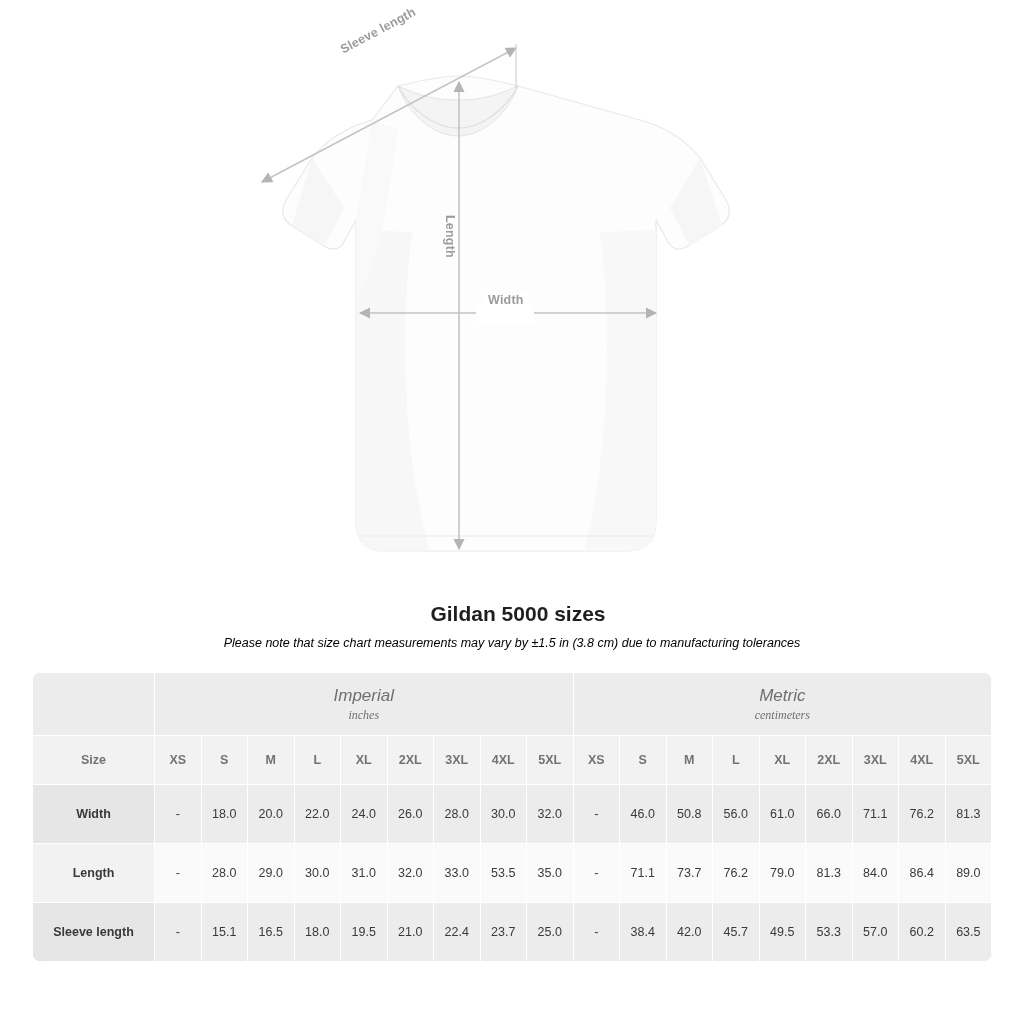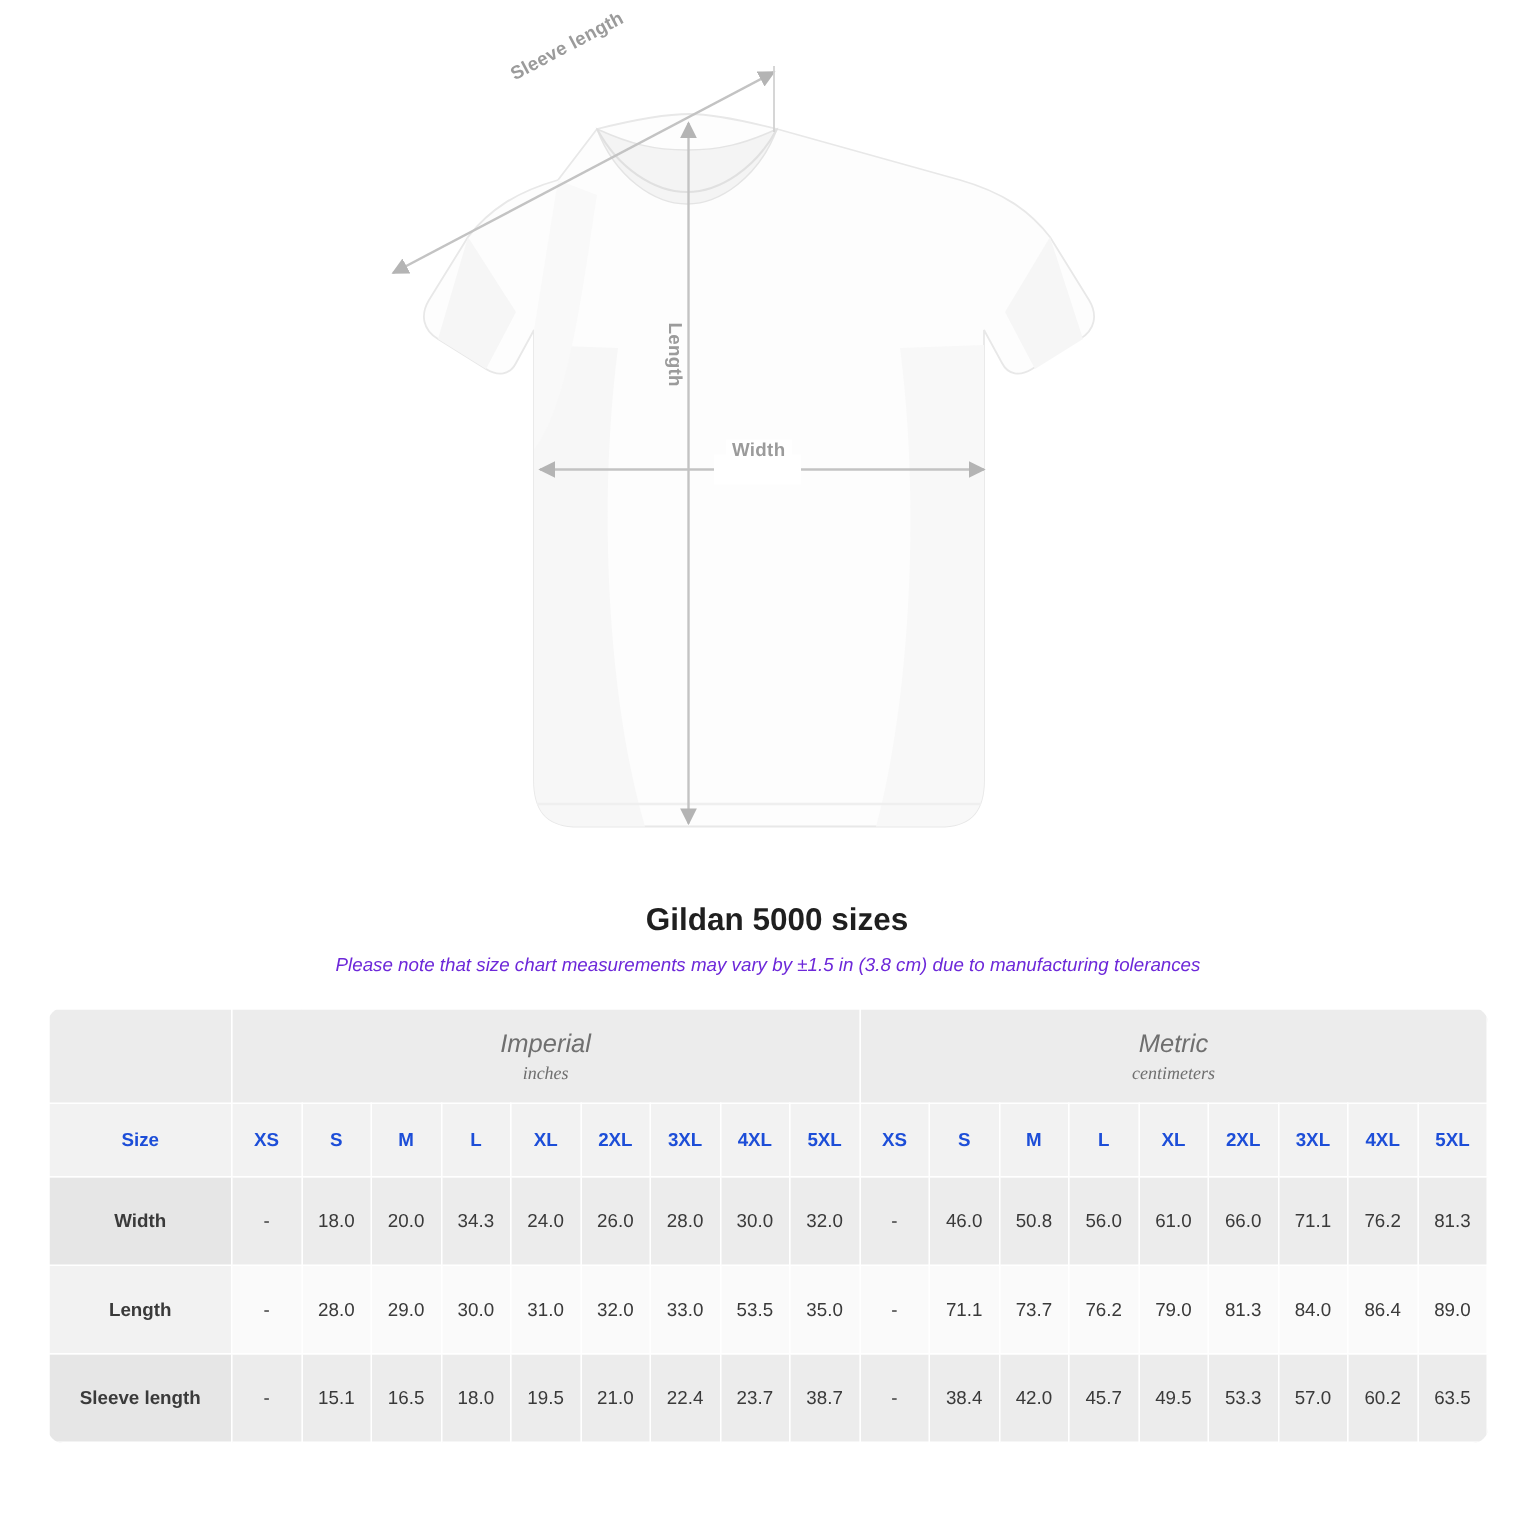--- a/index.html
+++ b/index.html
@@ -67,21 +67,21 @@
   .chart-title {
     font-size: 21px;
     font-weight: bold;
     color: #1f1f1f;
     margin: 0;
     padding-left: 12px;
   }
   .chart-note {
     font-size: 12.5px;
     font-style: italic;
-    color: #6d28d9;
+    color: #000000;
     margin: 10px 0 0 0;
   }
 
   
   .table-wrap {
     margin: 22px 32px 0 32px;
     border-radius: 10px;
     overflow: hidden;
   }
   table.size-table {
@@ -115,21 +115,21 @@
     font-style: italic;
     color: #6f6f6f;
     display: block;
     margin-top: 2px;
     font-family: Liberation Serif, serif;
   }
   tr.row-head td {
     background: #f2f2f2;
     font-weight: bold;
     font-size: 12.5px;
-    color: #1d4ed8;
+    color: #737373;
     height: 48px;
   }
   td.rowlabel {
     font-weight: bold;
     color: #3c3c3c;
     background: #ececec;
   }
   tr.row-data td {
     height: 58px;
   }
@@ -263,21 +263,21 @@
             <td>2XL</td>
             <td>3XL</td>
             <td>4XL</td>
             <td>5XL</td>
           </tr>
           <tr class="row-data row-alt">
             <td class="rowlabel">Width</td>
             <td>-</td>
             <td>18.0</td>
             <td>20.0</td>
-            <td>34.3</td>
+            <td>22.0</td>
             <td>24.0</td>
             <td>26.0</td>
             <td>28.0</td>
             <td>30.0</td>
             <td>32.0</td>
             <td>-</td>
             <td>46.0</td>
             <td>50.8</td>
             <td>56.0</td>
             <td>61.0</td>
@@ -310,21 +310,21 @@
           <tr class="row-data row-alt">
             <td class="rowlabel">Sleeve length</td>
             <td>-</td>
             <td>15.1</td>
             <td>16.5</td>
             <td>18.0</td>
             <td>19.5</td>
             <td>21.0</td>
             <td>22.4</td>
             <td>23.7</td>
-            <td>38.7</td>
+            <td>25.0</td>
             <td>-</td>
             <td>38.4</td>
             <td>42.0</td>
             <td>45.7</td>
             <td>49.5</td>
             <td>53.3</td>
             <td>57.0</td>
             <td>60.2</td>
             <td>63.5</td>
           </tr>

